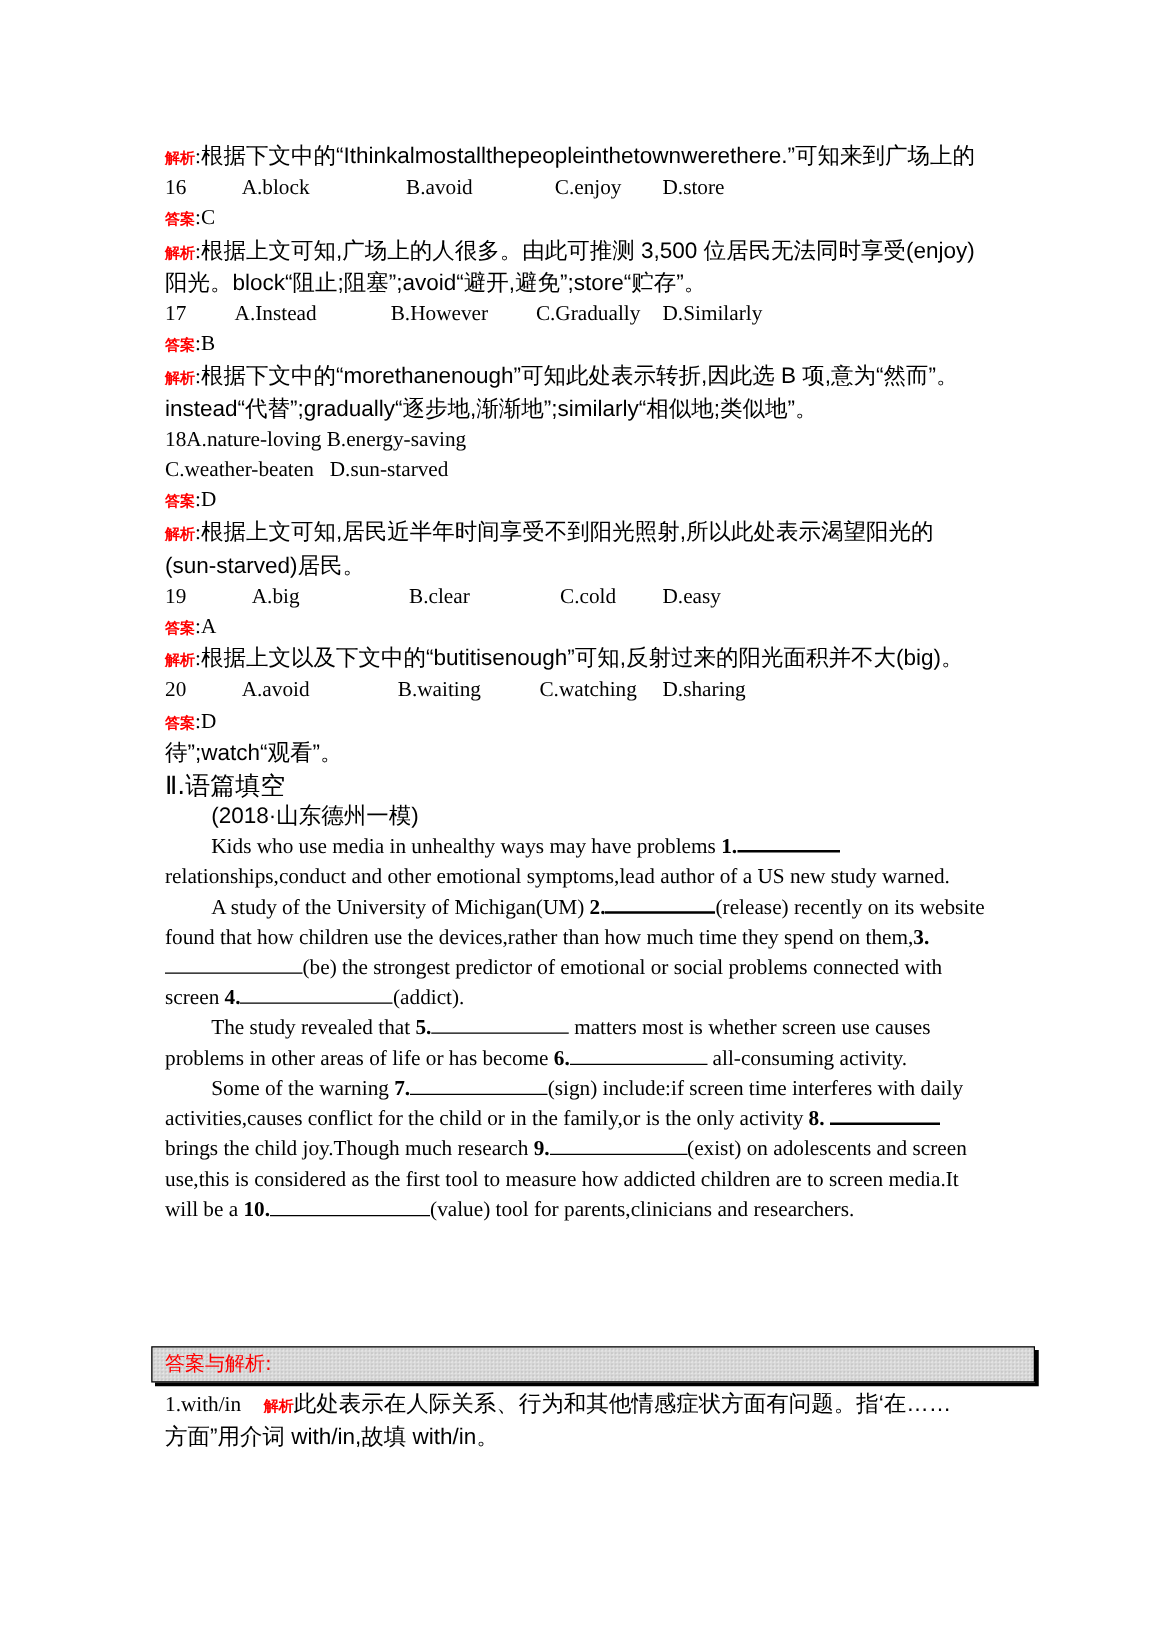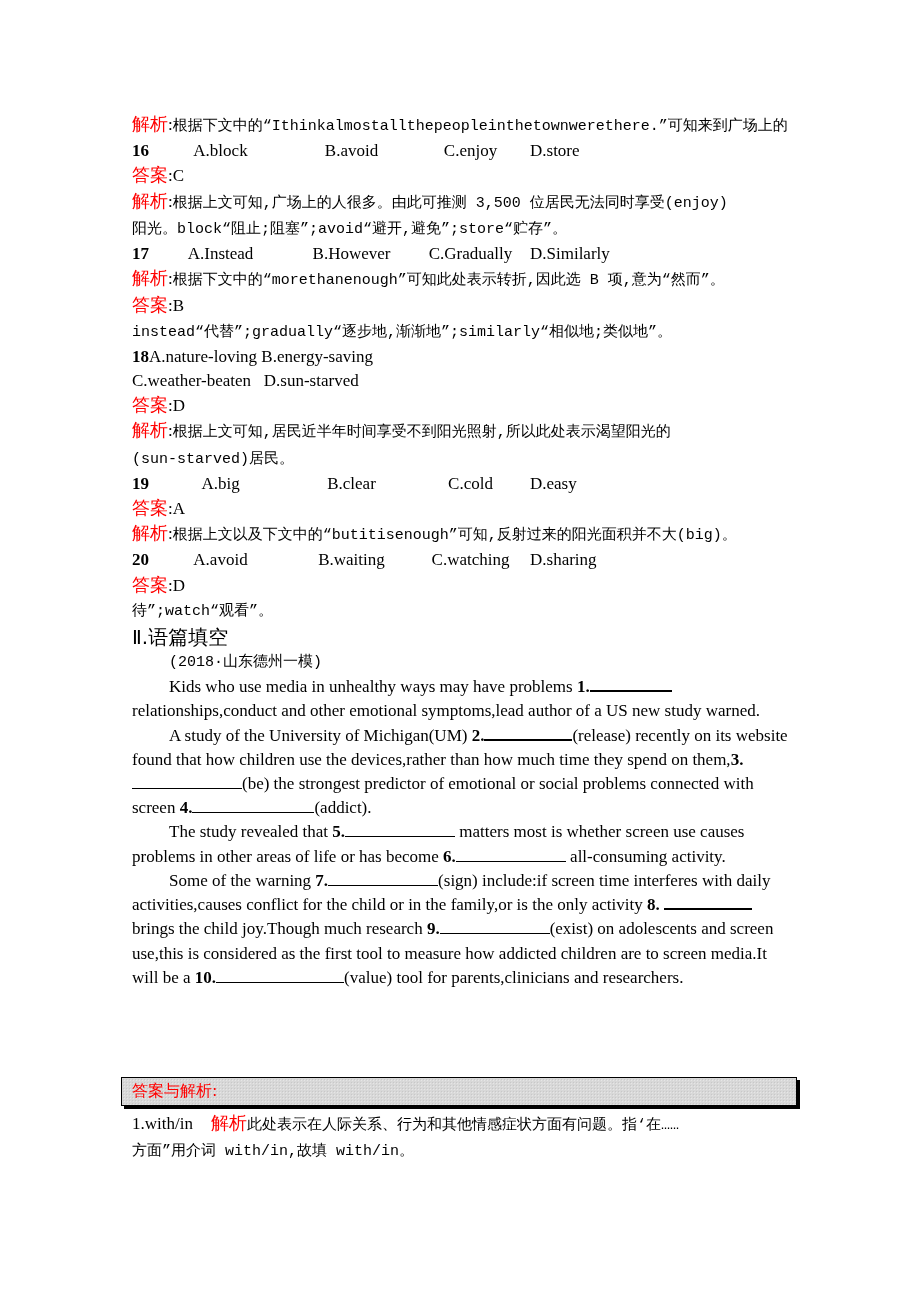--- a/index.html
+++ b/index.html
@@ -22,28 +22,29 @@
       top: 112px;
       width: 665px;
     }
     .line {
       line-height: 24.2px;
       white-space: nowrap;
     }
     .label {
       color: #ff0000;
       font-family: "DejaVu Sans", "Liberation Sans", sans-serif;
+      font-size: 12px;
+      font-weight: bold;
+    }
+    .cn {
+      font-family: Liberation Sans, sans-serif;
       font-size: 18px;
     }
-    .cn {
-      font-family: Liberation Mono, monospace;
-      font-size: 15px;
-    }
     .qnum {
-      font-weight: bold;
+      font-weight: normal;
     }
     .opt {
       display: inline-block;
       text-align: center;
     }
     .opt-a { width: 143px; }
     .opt-b { width: 119px; }
     .opt-c { width: 119px; }
     .section-title {
       font-family: "DejaVu Sans", "Liberation Sans", sans-serif;
@@ -73,20 +74,21 @@
       width: 674px;
       height: 27px;
       background: #d8d8d8;
       background-image:
         radial-gradient(#c8c8c8 0.6px, transparent 0.7px),
         radial-gradient(#e6e6e6 0.6px, transparent 0.7px);
       background-size: 3px 3px, 3px 3px;
       background-position: 0 0, 1px 1px;
       border: 1px solid #000;
       box-shadow: 3px 3px 0 #000;
+      padding-left: 31px;
     }
     .banner-text {
       position: absolute;
       left: 10px;
       top: 3px;
       color: #ff0000;
       font-family: "DejaVu Sans", "Liberation Sans", sans-serif;
       font-size: 16px;
       line-height: 20px;
     }
@@ -103,22 +105,22 @@
 <div class="page">
 
   <div class="line"><span class="label">解析</span><span>:</span><span class="cn">根据下文中的“Ithinkalmostallthepeopleinthetownwerethere.”可知来到广场上的</span></div>
 
   <div class="line"><span class="qnum">16</span><span class="opt opt-a">A.block</span><span class="opt opt-b">B.avoid</span><span class="opt opt-c">C.enjoy</span><span class="opt">D.store</span></div>
   <div class="line"><span class="label">答案</span><span>:</span><span>C</span></div>
   <div class="line"><span class="label">解析</span><span>:</span><span class="cn">根据上文可知,广场上的人很多。由此可推测 3,500 位居民无法同时享受(enjoy)</span></div>
   <div class="line"><span class="cn">阳光。block“阻止;阻塞”;avoid“避开,避免”;store“贮存”。</span></div>
 
   <div class="line"><span class="qnum">17</span><span class="opt opt-a">A.Instead</span><span class="opt opt-b">B.However</span><span class="opt opt-c">C.Gradually</span><span class="opt">D.Similarly</span></div>
+  <div class="line"><span class="label">答案</span><span>:</span><span>B</span></div>
   <div class="line"><span class="label">解析</span><span>:</span><span class="cn">根据下文中的“morethanenough”可知此处表示转折,因此选 B 项,意为“然而”。</span></div>
-  <div class="line"><span class="label">答案</span><span>:</span><span>B</span></div>
   <div class="line"><span class="cn">instead“代替”;gradually“逐步地,渐渐地”;similarly“相似地;类似地”。</span></div>
 
   <div class="line"><span class="qnum">18</span><span>A.nature-loving B.energy-saving</span></div>
   <div class="line" style="white-space: pre;"><span>C.weather-beaten   D.sun-starved</span></div>
   <div class="line"><span class="label">答案</span><span>:</span><span>D</span></div>
   <div class="line"><span class="label">解析</span><span>:</span><span class="cn">根据上文可知,居民近半年时间享受不到阳光照射,所以此处表示渴望阳光的</span></div>
   <div class="line"><span class="cn">(sun-starved)居民。</span></div>
 
   <div class="line"><span class="qnum">19</span><span class="opt opt-a">A.big</span><span class="opt opt-b">B.clear</span><span class="opt opt-c">C.cold</span><span class="opt">D.easy</span></div>
   <div class="line"><span class="label">答案</span><span>:</span><span>A</span></div>

